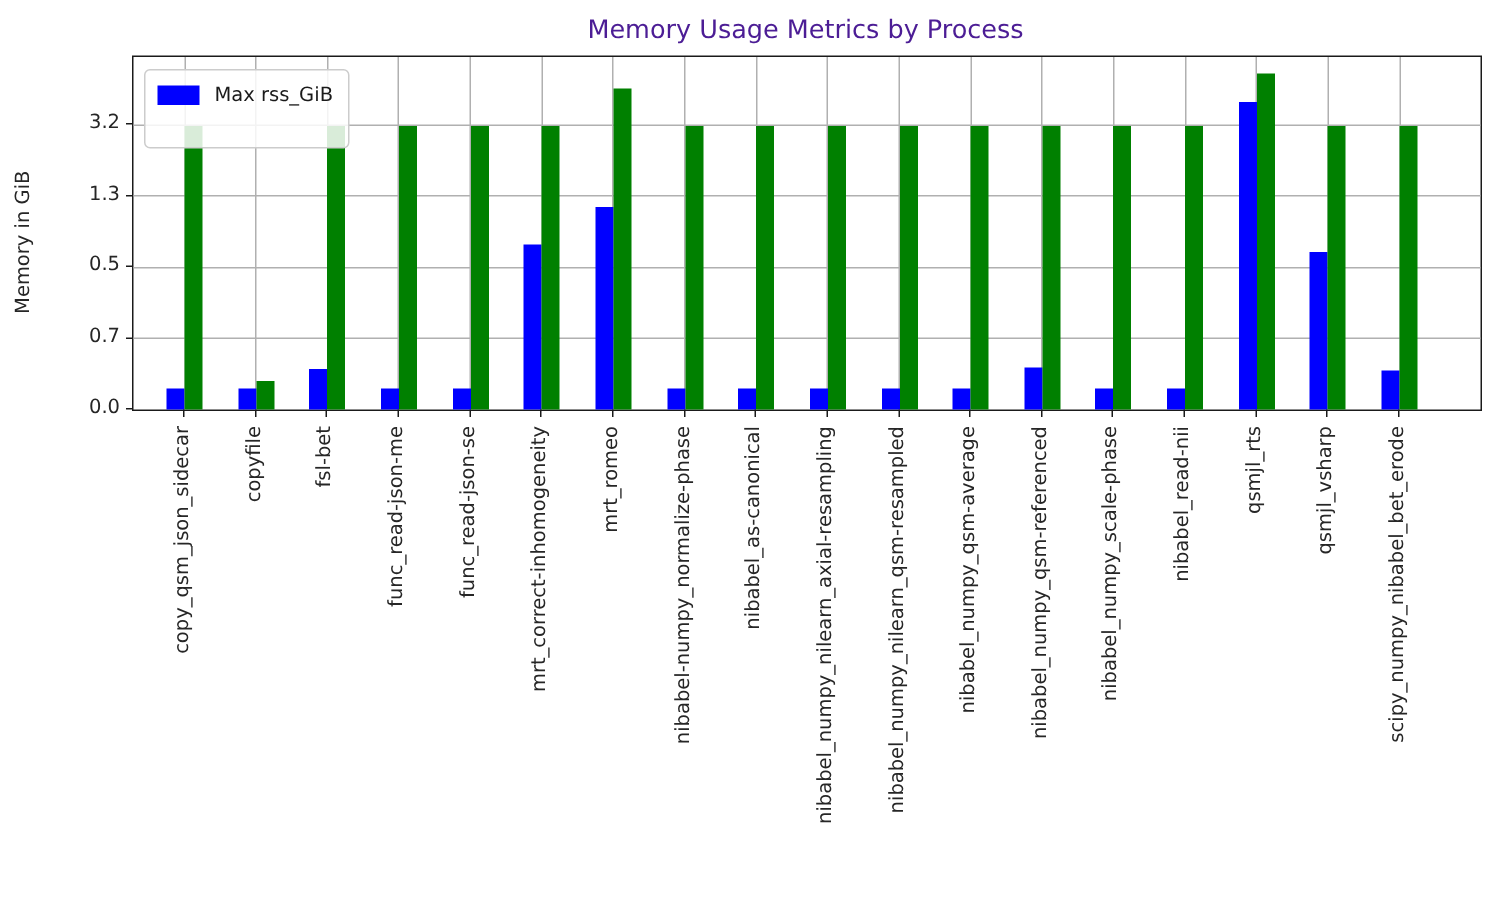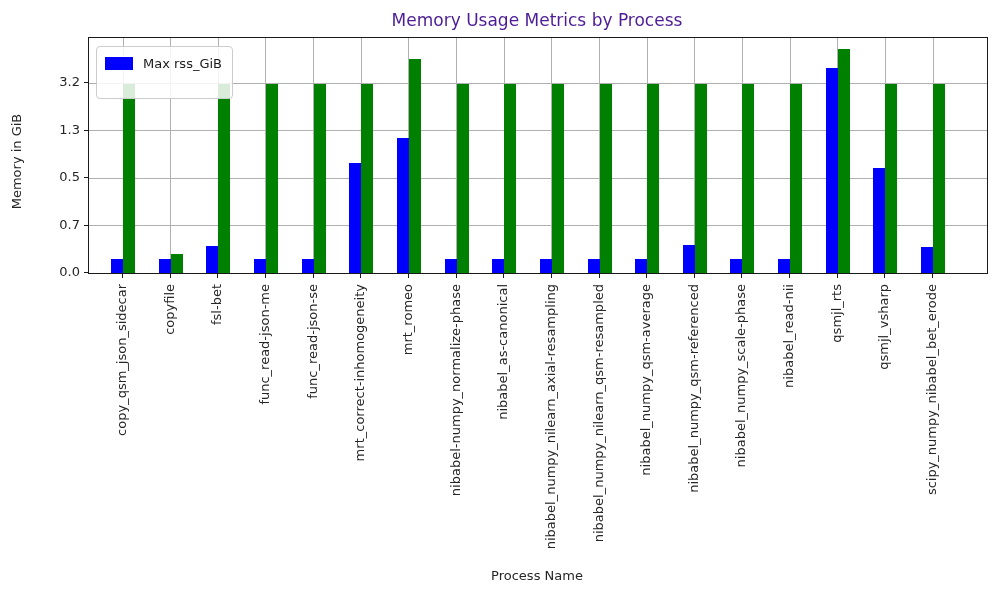--- a/index.html
+++ b/index.html
@@ -171,14 +171,13 @@
       <div class="xtick-mark" style="left: 789.1px; top: 273px;"></div>
       <div class="xtick-label" style="left: 781.1px; top: 284px;">nibabel_read-nii</div>
       <div class="xtick-mark" style="left: 836.75px; top: 273px;"></div>
       <div class="xtick-label" style="left: 828.75px; top: 284px;">qsmjl_rts</div>
       <div class="xtick-mark" style="left: 884.4px; top: 273px;"></div>
       <div class="xtick-label" style="left: 876.4px; top: 284px;">qsmjl_vsharp</div>
       <div class="xtick-mark" style="left: 932.05px; top: 273px;"></div>
       <div class="xtick-label" style="left: 924.05px; top: 284px;">scipy_numpy_nibabel_bet_erode</div>
     </div>
 
-  <div class="x-axis-label">Process Name</div>
 </div>
 
 </body></html>

